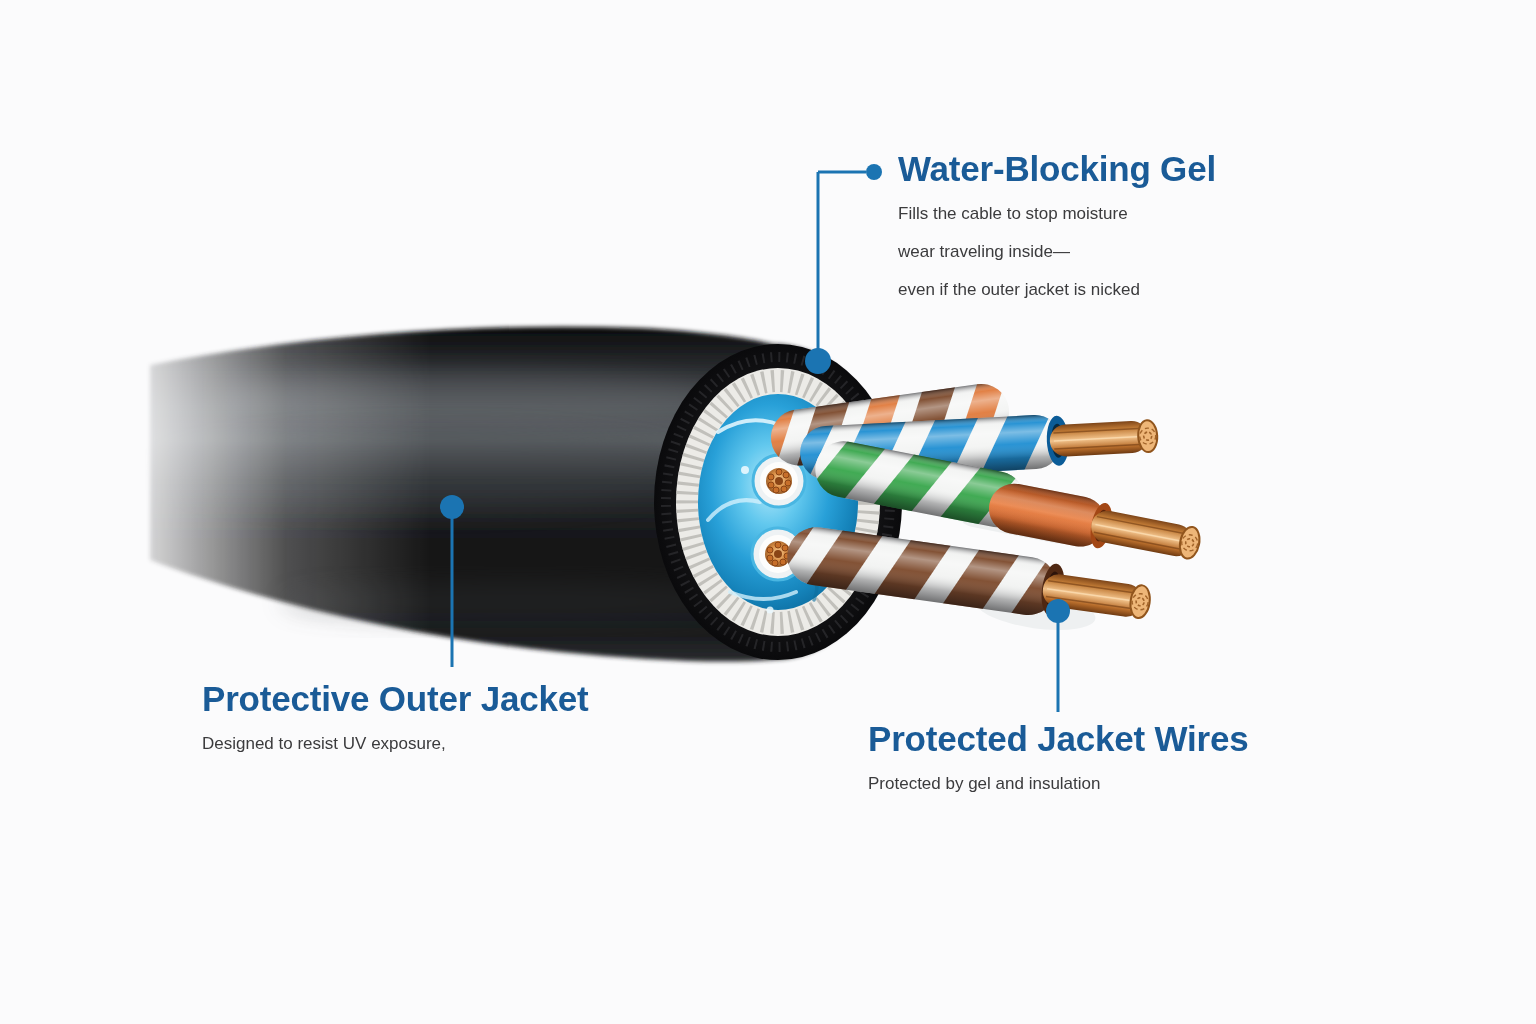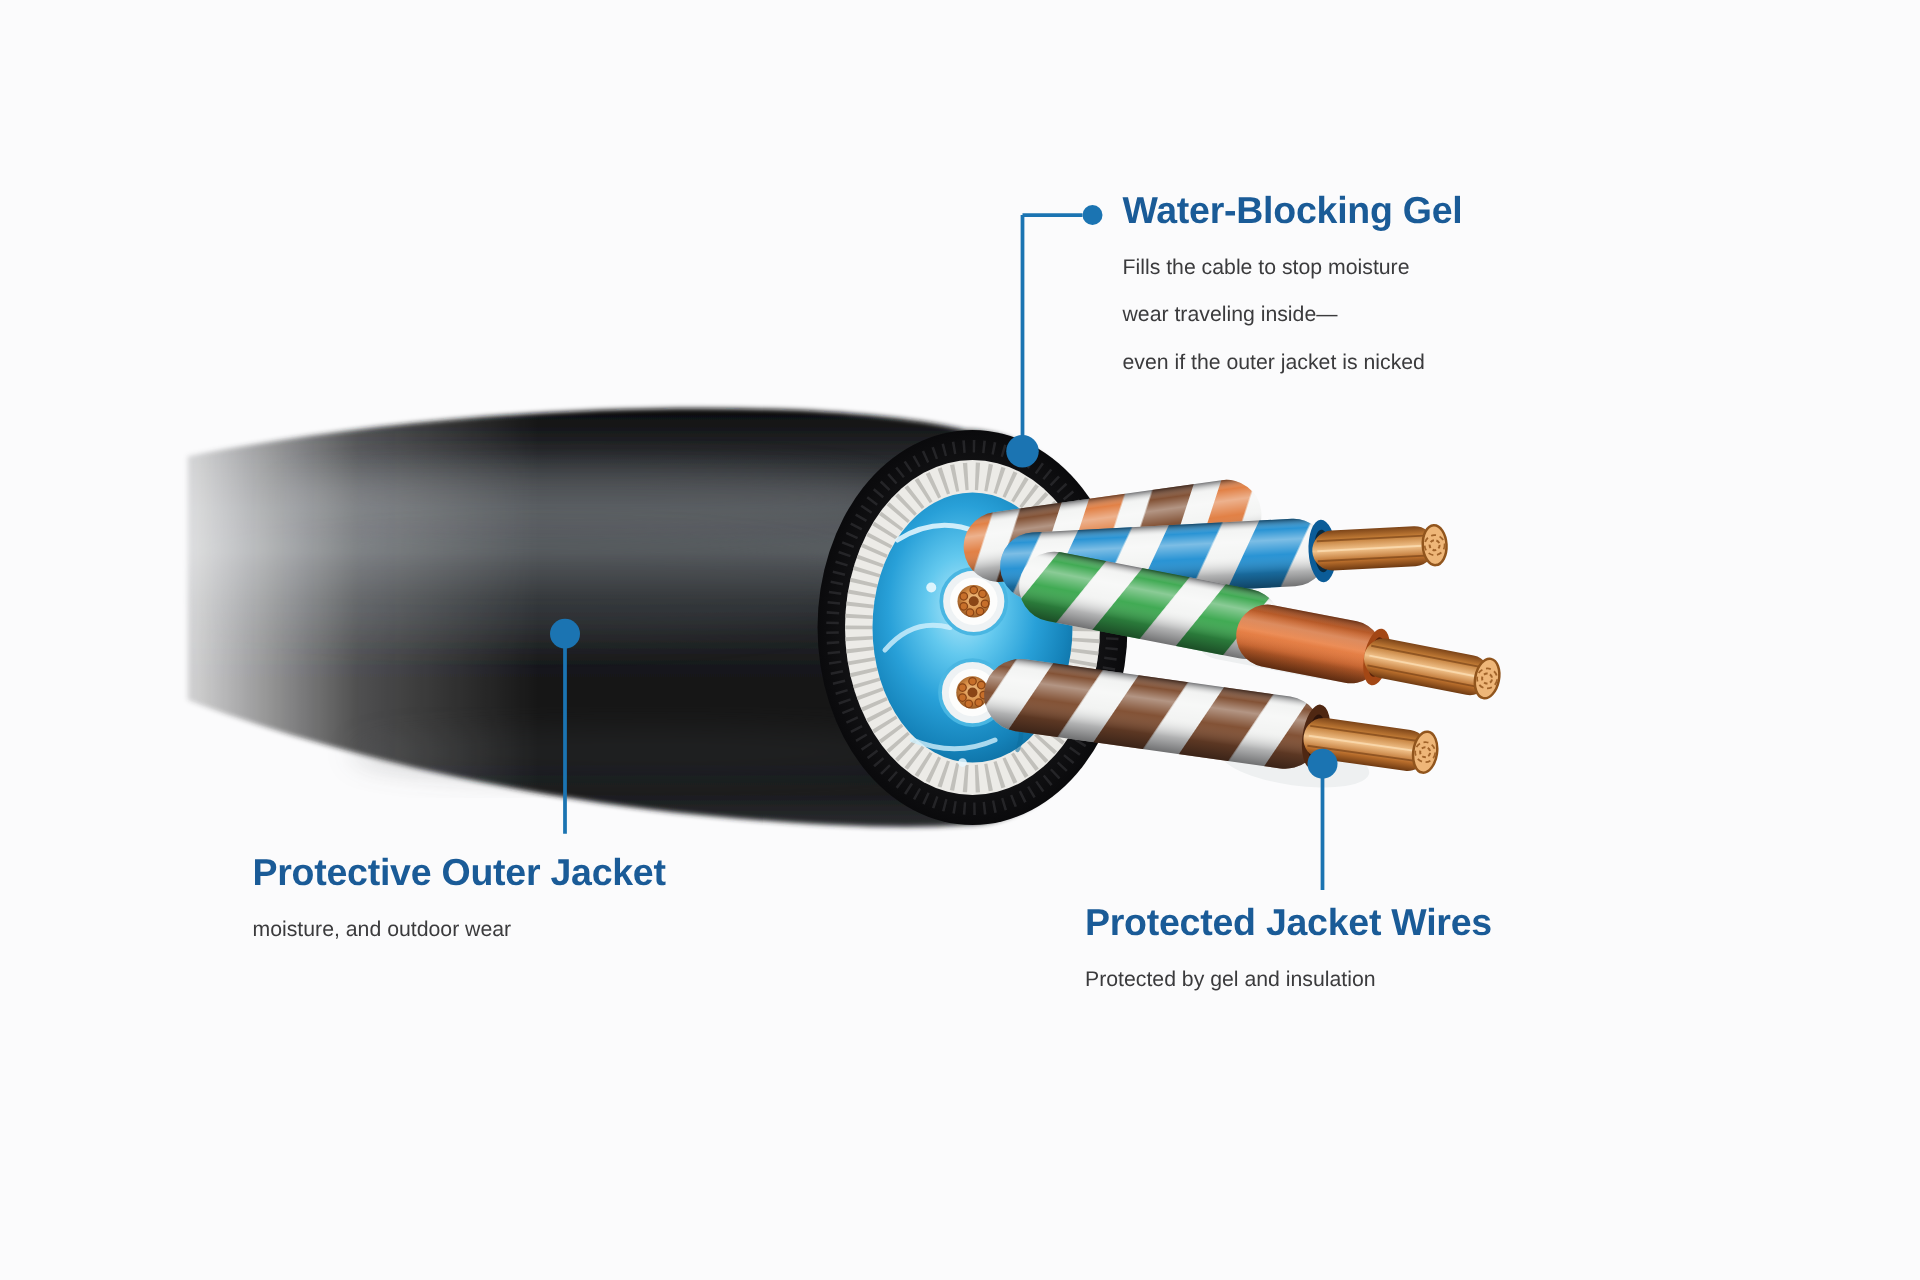--- a/index.html
+++ b/index.html
@@ -12,21 +12,21 @@
   html,body{width:1536px;height:1024px;overflow:hidden}
   body{
     background:var(--background);
     font-family:"Liberation Sans", sans-serif;
     position:relative;
   }
   .stage{position:absolute;inset:0;width:1536px;height:1024px}
   svg.illu{position:absolute;left:0;top:0}
   .callout{position:absolute;z-index:5}
   .callout h2{
-    font-size:30px;font-weight:700;letter-spacing:-0.2px;
+    font-size:35px;font-weight:700;letter-spacing:-0.2px;
     color:var(--heading);line-height:38px;white-space:nowrap;text-align:center;
   }
   .callout .body{margin-top:7px}
   .callout .line{
     font-size:17px;color:var(--body-text);line-height:38px;white-space:nowrap;
   }
   .callout-gel{left:898px;top:150px}
   .callout-jacket{left:202px;top:680px}
   .callout-wires{left:868px;top:720px}
 </style>
@@ -256,21 +256,21 @@
     <div class="body">
       <div class="line">Fills the cable to stop moisture</div>
       <div class="line">wear traveling inside—</div>
       <div class="line">even if the outer jacket is nicked</div>
     </div>
   </div>
 
   <div class="callout callout-jacket">
     <h2>Protective Outer Jacket</h2>
     <div class="body">
-      <div class="line">moisture, and outdoor wear</div>
+      <div class="line">Designed to resist UV exposure,</div>
     </div>
   </div>
 
   <div class="callout callout-wires">
     <h2>Protected Jacket Wires</h2>
     <div class="body">
       <div class="line">Protected by gel and insulation</div>
     </div>
   </div>
 

